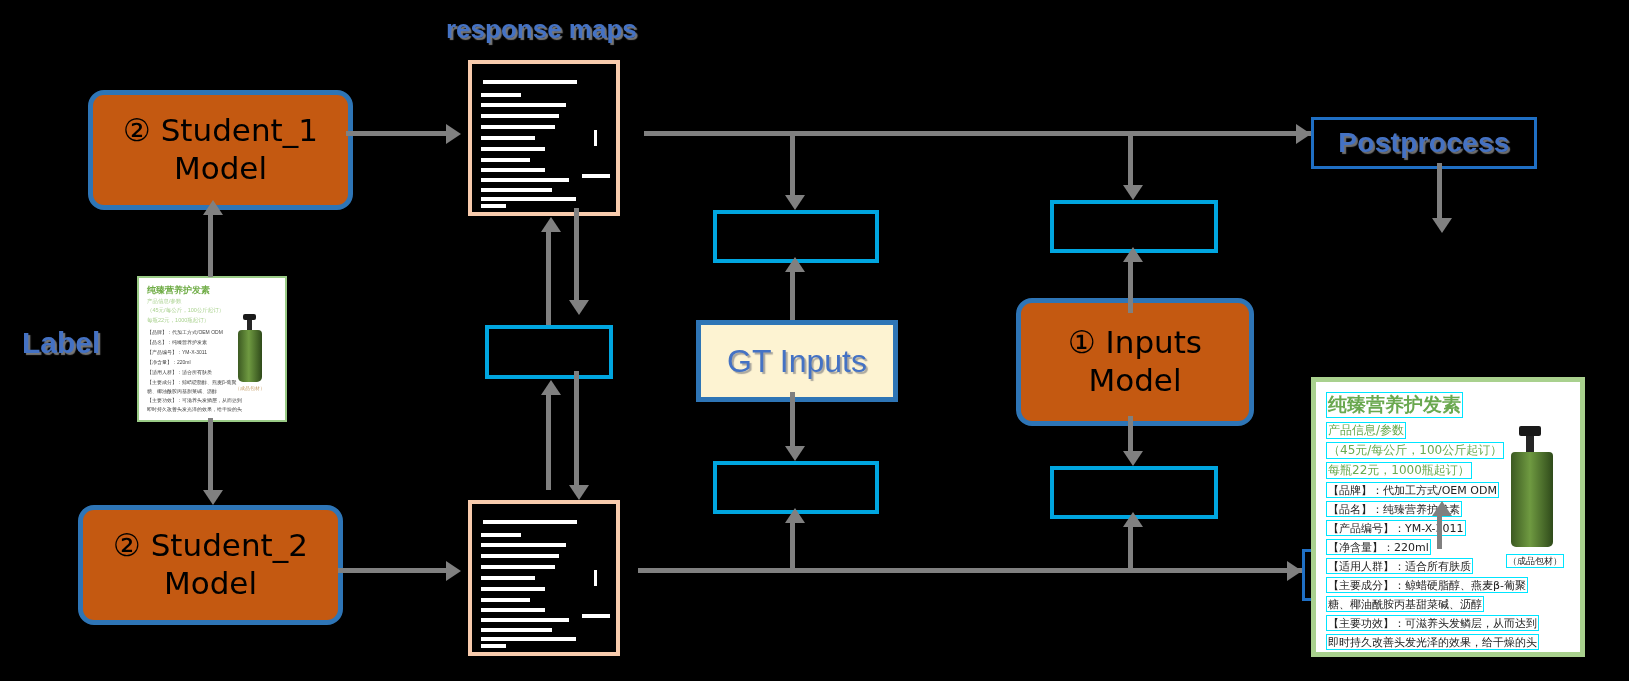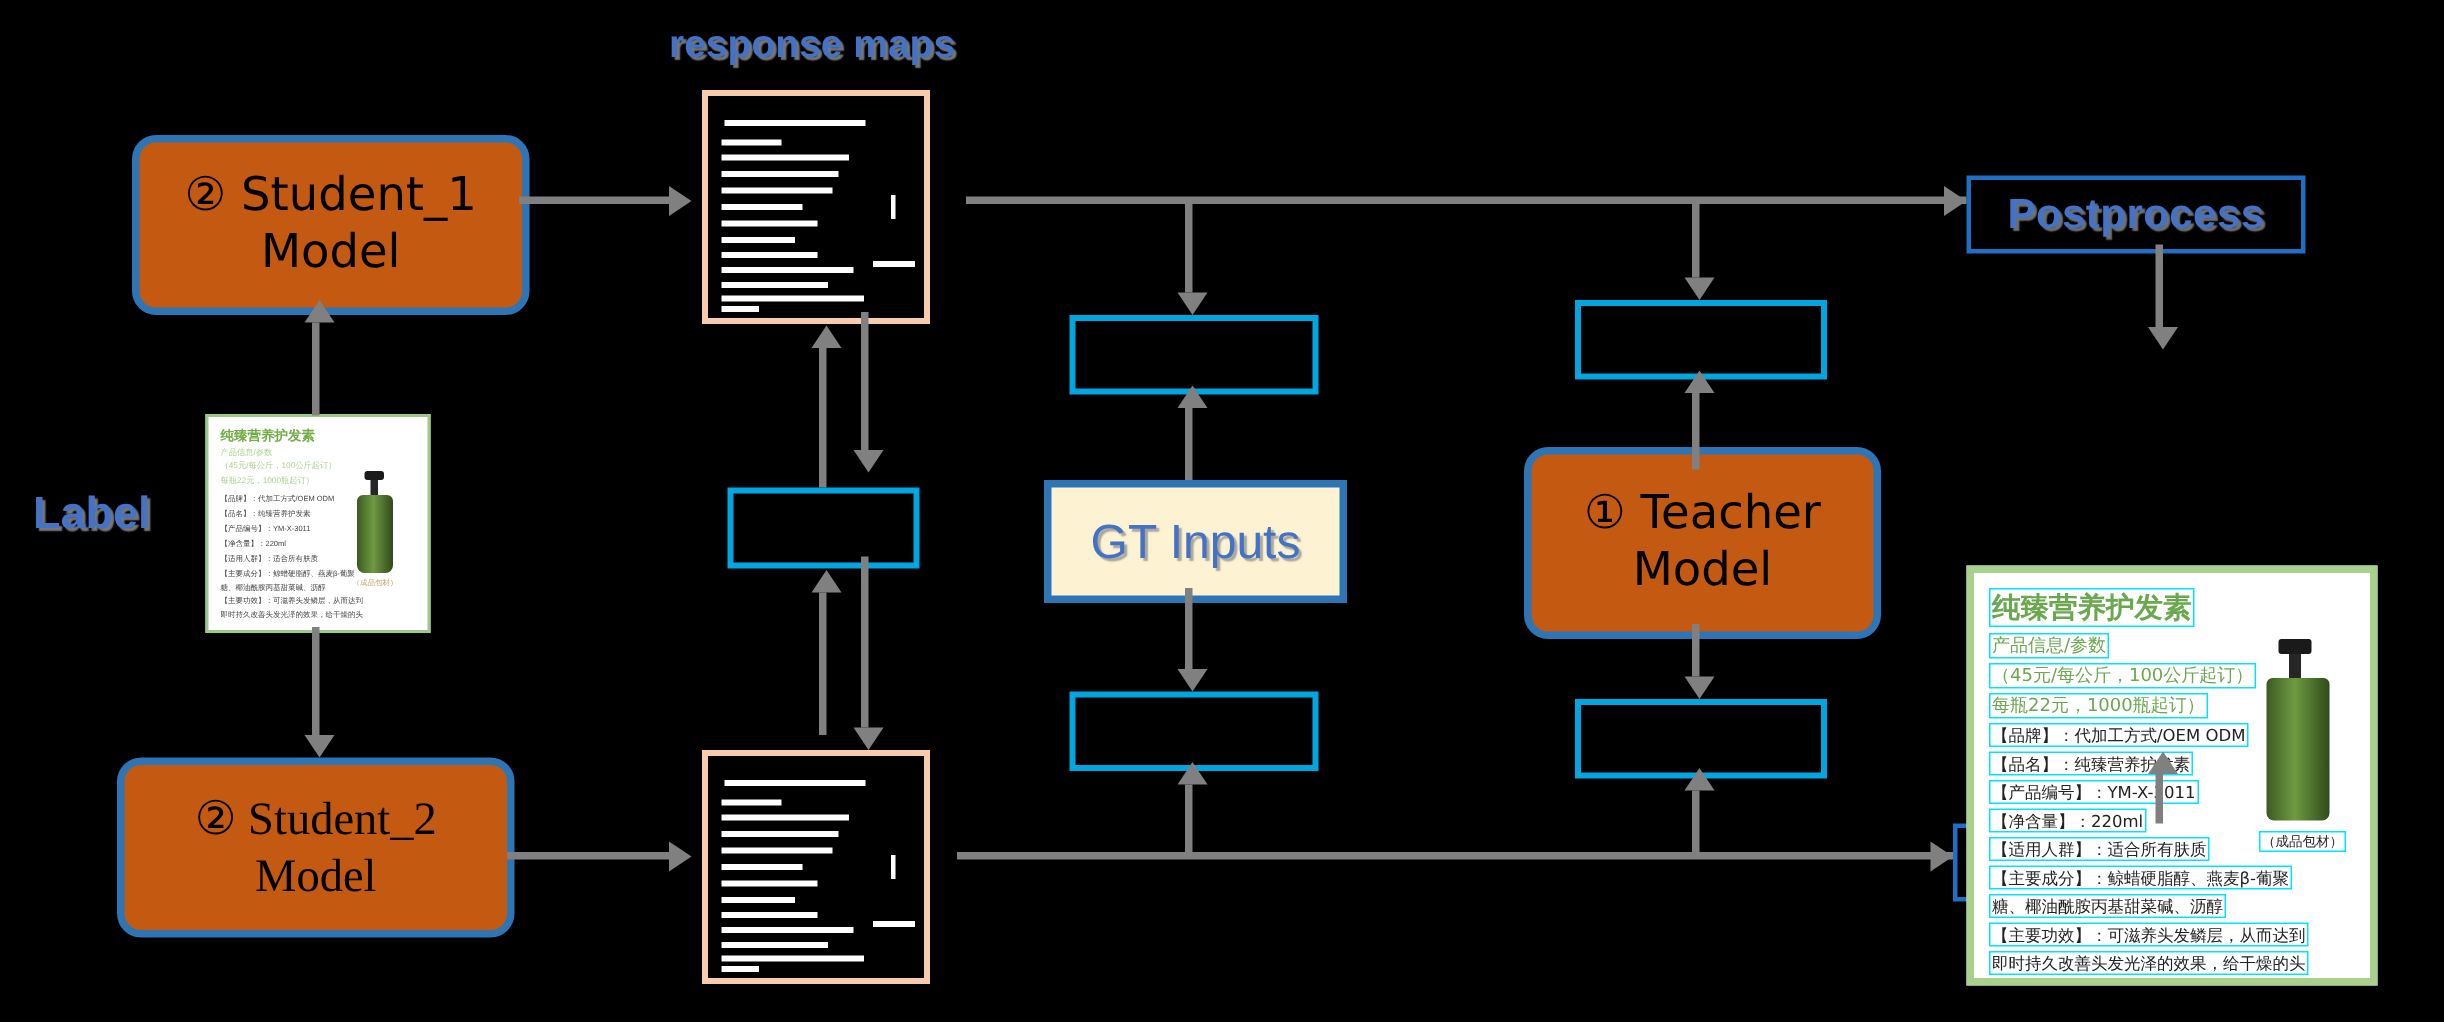--- a/index.html
+++ b/index.html
@@ -72,27 +72,27 @@
 
 <div class="abs heading" style="left:446px;top:14px;font-size:26px;">response maps</div>
 
 <div class="abs heading" style="left:22px;top:326px;font-size:30px;">Label</div>
 
 <div class="abs model-box" style="left:88px;top:90px;width:255px;height:110px;">
   <span style="white-space:pre-line;">② Student_1
 Model</span>
 </div>
 
-<div class="abs model-box" style="left:78px;top:505px;width:255px;height:110px;font-family:Liberation Serif, serif;">
+<div class="abs model-box" style="left:78px;top:505px;width:255px;height:110px;">
   <span style="white-space:pre-line;">② Student_2
 Model</span>
 </div>
 
 <div class="abs model-box" style="left:1016px;top:298px;width:228px;height:118px;">
-  <span style="white-space:pre-line;">① Teacher
+  <span style="white-space:pre-line;">① Inputs
 Model</span>
 </div>
 
 <div class="abs gt-box" style="left:696px;top:320px;width:192px;height:72px;">
   <span>GT Inputs</span>
 </div>
 
 <div class="abs post-box" style="left:1311px;top:117px;width:220px;height:46px;">
   <span>Postprocess</span>
 </div>

